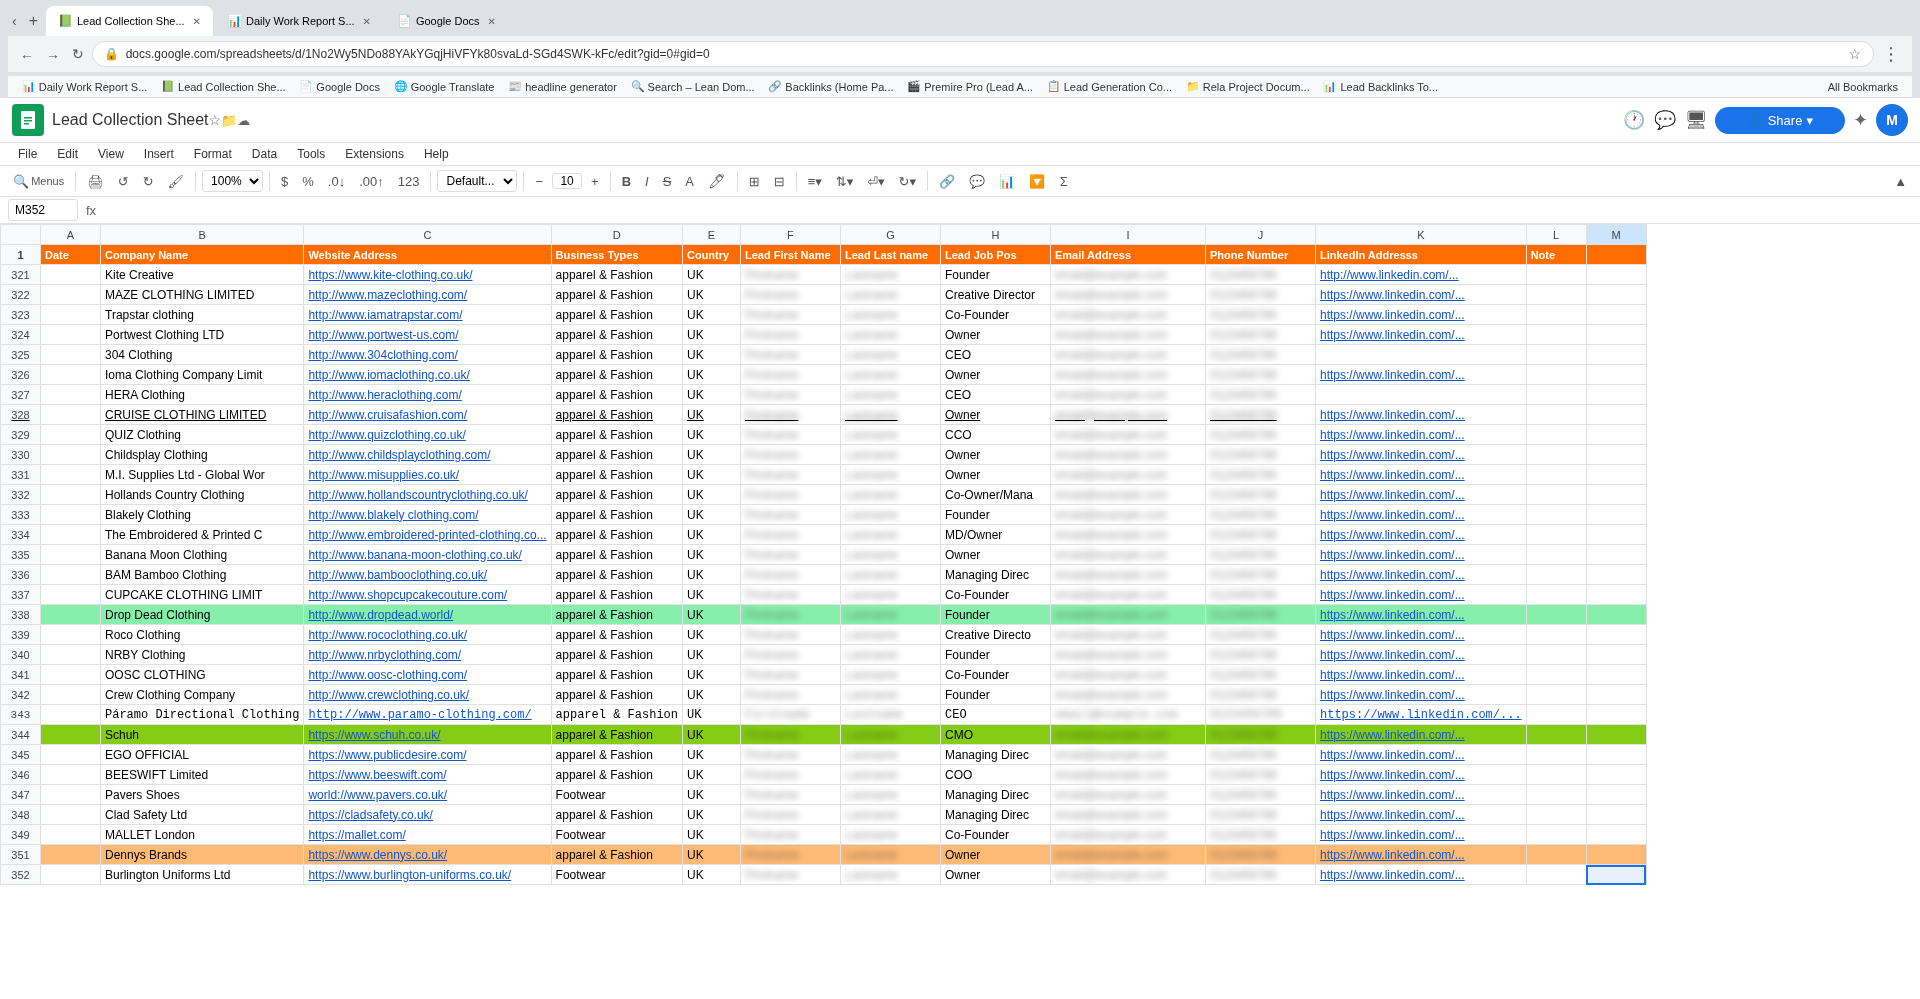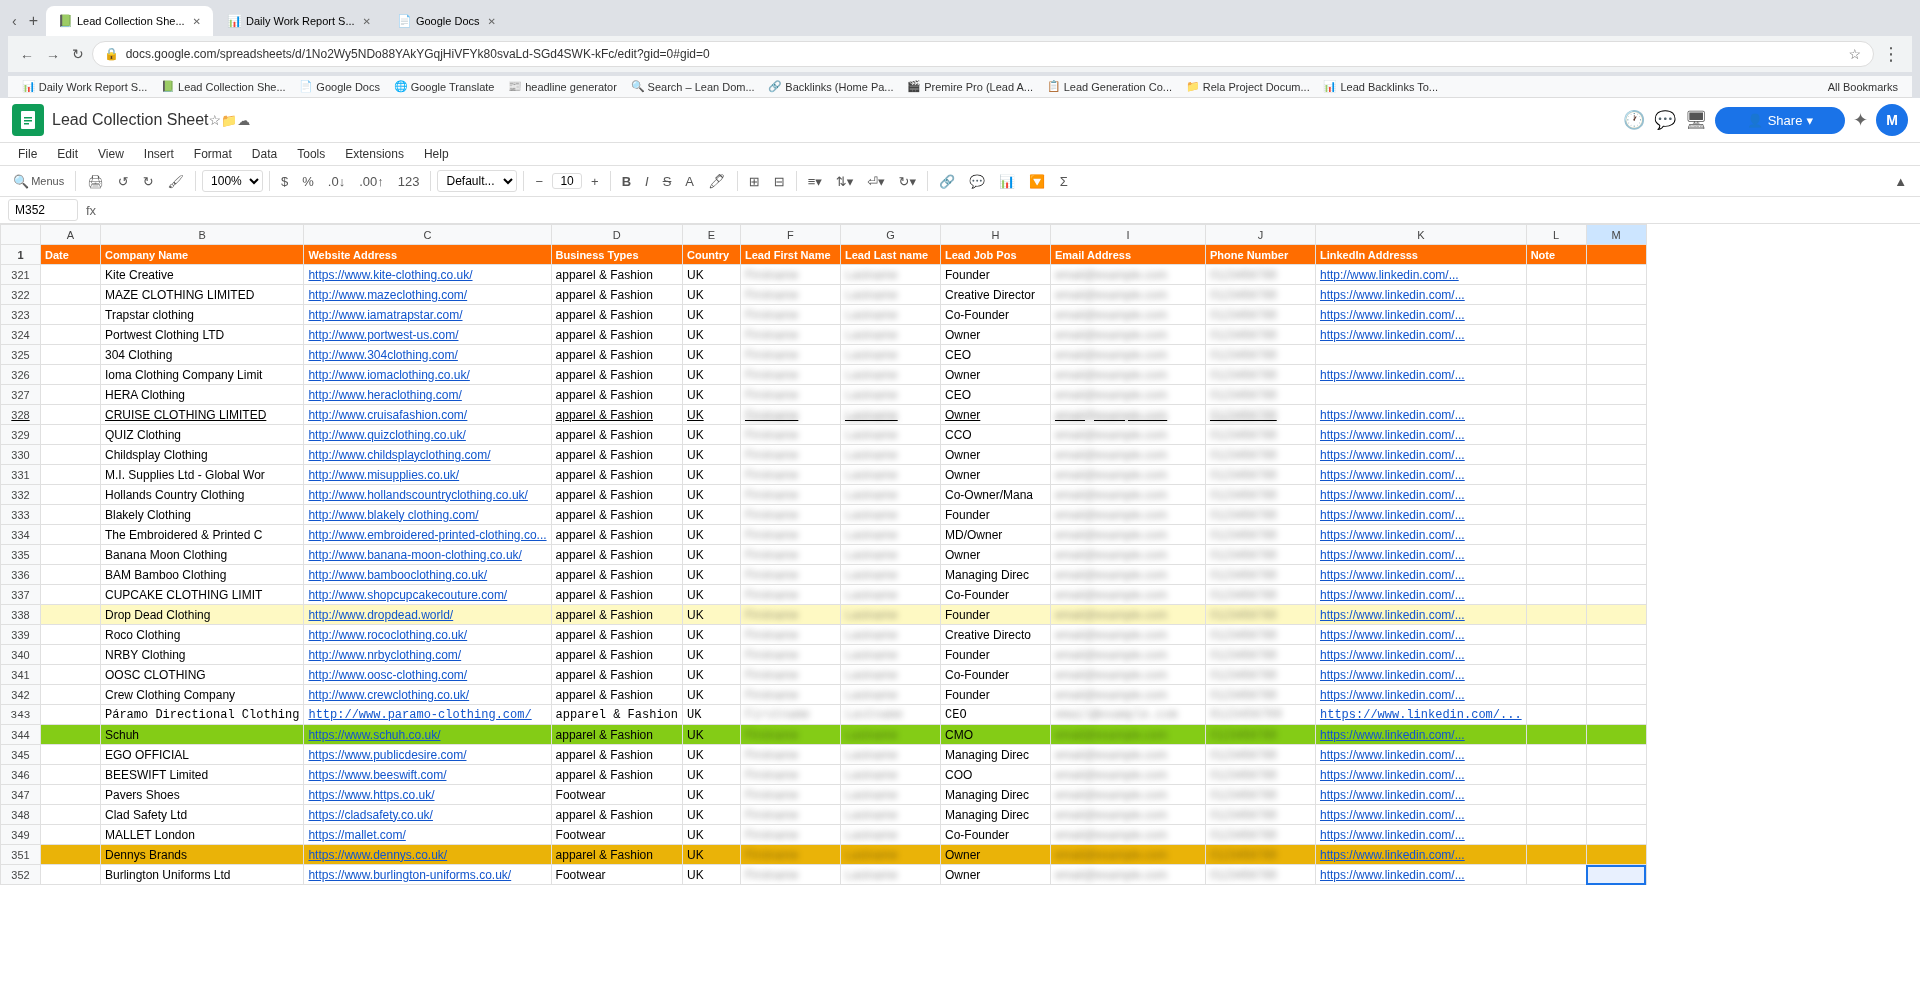--- a/index.html
+++ b/index.html
@@ -754,21 +754,21 @@
             <td>UK</td>
             <td class="blurred">Firstname</td>
             <td class="blurred">Lastname</td>
             <td>Co-Founder</td>
             <td class="blurred">email@example.com</td>
             <td class="blurred">0123456789</td>
             <td class="link-cell">https://www.linkedin.com/...</td>
             <td></td>
             <td></td>
           </tr>
-          <tr style="background: #fef9c3;">
+          <tr style="background: #86efac;">
             <td class="row-header">338</td>
             <td></td>
             <td>Drop Dead Clothing</td>
             <td class="link-cell">http://www.dropdead.world/</td>
             <td>apparel &amp; Fashion</td>
             <td>UK</td>
             <td class="blurred">Firstname</td>
             <td class="blurred">Lastname</td>
             <td>Founder</td>
             <td class="blurred">email@example.com</td>
@@ -902,21 +902,21 @@
             <td class="blurred">email@example.com</td>
             <td class="blurred">0123456789</td>
             <td class="link-cell">https://www.linkedin.com/...</td>
             <td></td>
             <td></td>
           </tr>
           <tr style="background: rgb(255, 255, 255);">
             <td class="row-header">347</td>
             <td></td>
             <td>Pavers Shoes</td>
-            <td class="link-cell">https://www.https.co.uk/</td>
+            <td class="link-cell">world://www.pavers.co.uk/</td>
             <td>Footwear</td>
             <td>UK</td>
             <td class="blurred">Firstname</td>
             <td class="blurred">Lastname</td>
             <td>Managing Direc</td>
             <td class="blurred">email@example.com</td>
             <td class="blurred">0123456789</td>
             <td class="link-cell">https://www.linkedin.com/...</td>
             <td></td>
             <td></td>
@@ -946,21 +946,21 @@
             <td>UK</td>
             <td class="blurred">Firstname</td>
             <td class="blurred">Lastname</td>
             <td>Co-Founder</td>
             <td class="blurred">email@example.com</td>
             <td class="blurred">0123456789</td>
             <td class="link-cell">https://www.linkedin.com/...</td>
             <td></td>
             <td></td>
           </tr>
-          <tr style="background: #eab308;">
+          <tr style="background: #fdba74;">
             <td class="row-header">351</td>
             <td></td>
             <td>Dennys Brands</td>
             <td class="link-cell">https://www.dennys.co.uk/</td>
             <td>apparel &amp; Fashion</td>
             <td>UK</td>
             <td class="blurred">Firstname</td>
             <td class="blurred">Lastname</td>
             <td>Owner</td>
             <td class="blurred">email@example.com</td>

